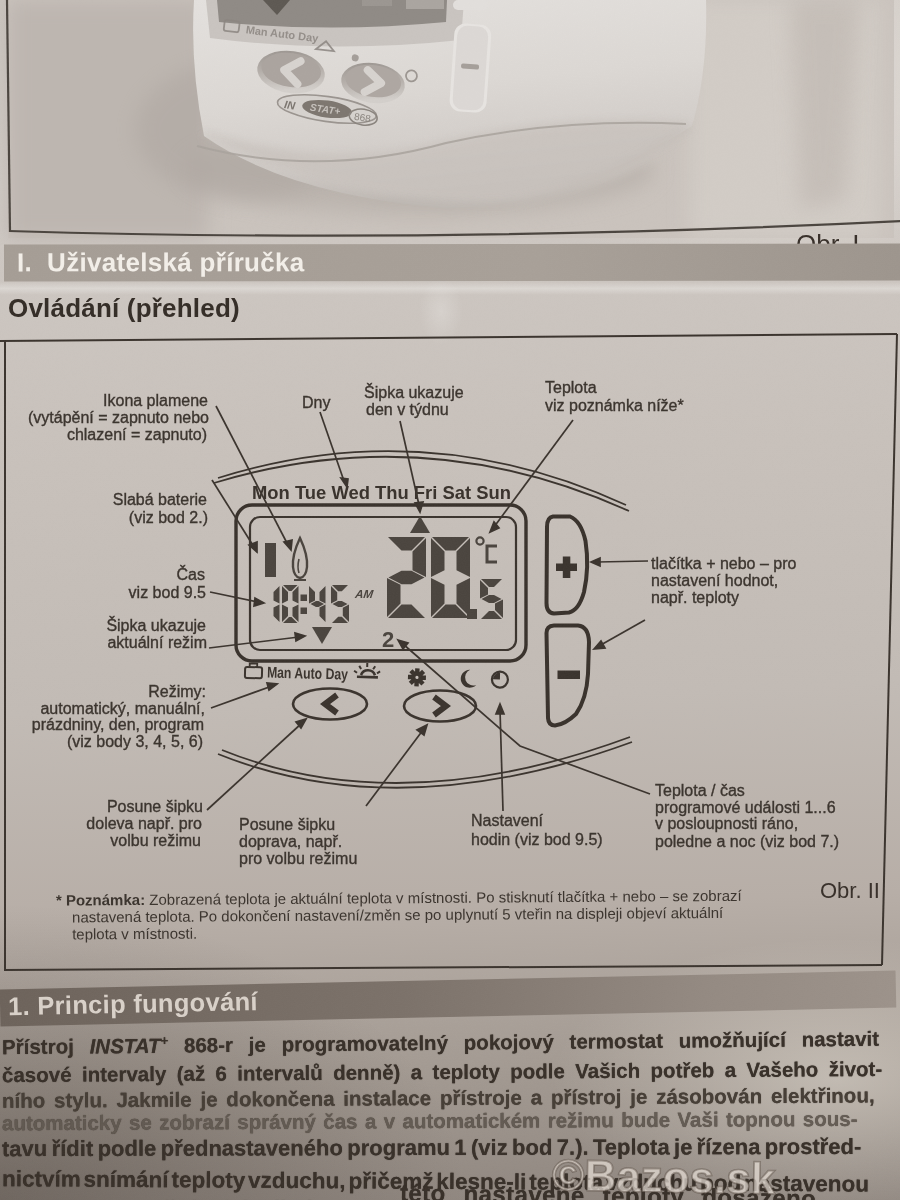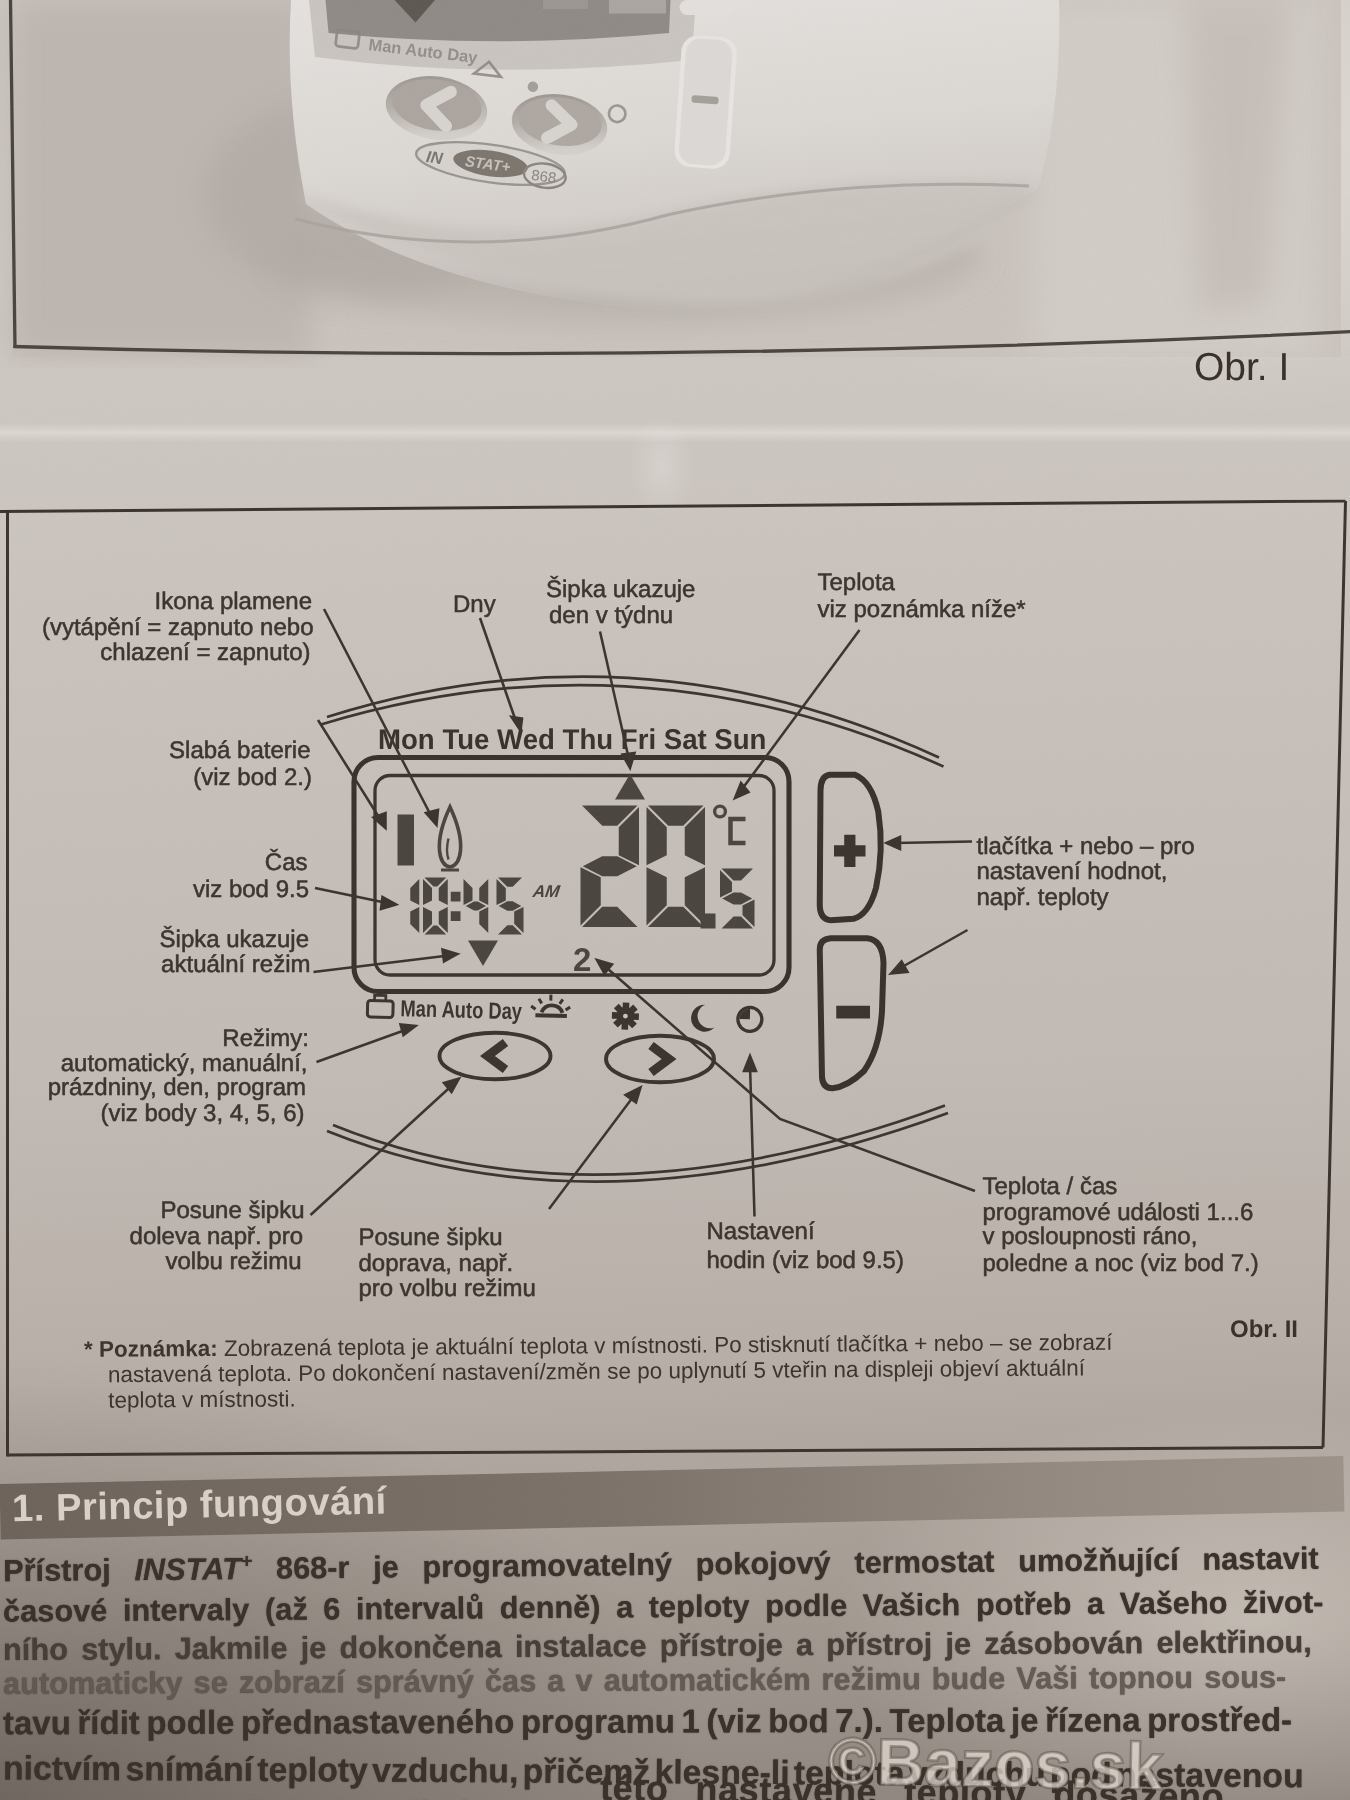--- a/index.html
+++ b/index.html
@@ -109,21 +109,25 @@
     <rect x="461" y="64" width="18" height="5" rx="2" fill="#a59f9a"></rect>
   </g>
 
   <path d="M7,0 L10,232" stroke="#4a443e" stroke-width="2.2" fill="none"></path>
 
   <path d="M9,231 Q440,244 902,221" stroke="#4a443e" stroke-width="2.2" fill="none"></path>
 </svg>
 
 <div class="abs lbl" style="left:796px;top:185px;font-size:26px;margin-top:44px;">Obr. I</div>
 
-
+<div class="bar" style="top:244px;height:37px;background:linear-gradient(92deg,#a59d95,#a8a098 60%,#9d958d);transform:rotate(-0.05deg);">
+  <div style="padding:3px 0 0 13px;">I.&nbsp;&nbsp;Uživatelská příručka</div>
+</div>
+
+<div class="abs lbl" style="left:8px;top:293px;font-size:26px;font-weight:bold;color:#332c26;letter-spacing:0.2px;">Ovládání (přehled)</div>
 
 <svg class="abs" style="left:0;top:333px" width="900" height="648" viewBox="0 0 900 648">
   <g stroke="#3a332d" fill="none" stroke-width="2">
 
     <path d="M0,8 L897,1"></path>
 
     <path d="M5,8 L5,638"></path>
 
     <path d="M897,1 Q891,300 882,632"></path>
 
@@ -303,21 +307,21 @@
         <path d="M594,316 l7,-8 l4,7 Z"></path>
   </g>
 </svg>
 
 <div class="abs" style="left:56px;top:889px;width:740px;font-size:15px;color:#3a332d;transform:rotate(-0.4deg);">
   <div><b>* Poznámka:</b> Zobrazená teplota je aktuální teplota v místnosti. Po stisknutí tlačítka + nebo – se zobrazí</div>
   <div style="margin-left:16px;">nastavená teplota. Po dokončení nastavení/změn se po uplynutí 5 vteřin na displeji objeví aktuální</div>
   <div style="margin-left:16px;">teplota v místnosti.</div>
 </div>
 
-<div class="abs lbl" style="left:820px;top:878px;font-size:16px;font-weight:bold;">Obr. II</div>
+<div class="abs lbl" style="left:820px;top:878px;font-size:22px;">Obr. II</div>
 
 <div class="bar" style="left:0px;top:980px;height:37px;background:linear-gradient(91deg,#6c625a 0%,#7b7169 45%,#948a82 80%,#9c928a 100%);transform:rotate(-1.2deg);color:#d9d1c9;">
   <div style="padding:3px 0 0 8px;font-size:25.5px;">1. Princip fungování</div>
 </div>
 
 <div class="abs pl" style="left:2px;top:1030px;width:896px;font-size:20.5px;font-weight:bold;color:#372f28;white-space:nowrap;word-spacing:10.1px;transform:rotate(-0.55deg);">Přístroj <i>INSTAT<sup style="font-size:13px">+</sup></i> 868-r je programovatelný pokojový termostat umožňující nastavit</div>
 
 <div class="abs pl" style="left:2px;top:1060px;width:896px;font-size:20.5px;font-weight:bold;color:#372f28;white-space:nowrap;word-spacing:4.7px;transform:rotate(-0.4deg);">časové intervaly (až 6 intervalů denně) a teploty podle Vašich potřeb a Vašeho život-</div>
 
 <div class="abs pl" style="left:2px;top:1086px;width:896px;font-size:20.5px;font-weight:bold;color:#453d35;white-space:nowrap;word-spacing:3.1px;transform:rotate(-0.35deg);">ního stylu. Jakmile je dokončena instalace přístroje a přístroj je zásobován elektřinou,</div>

